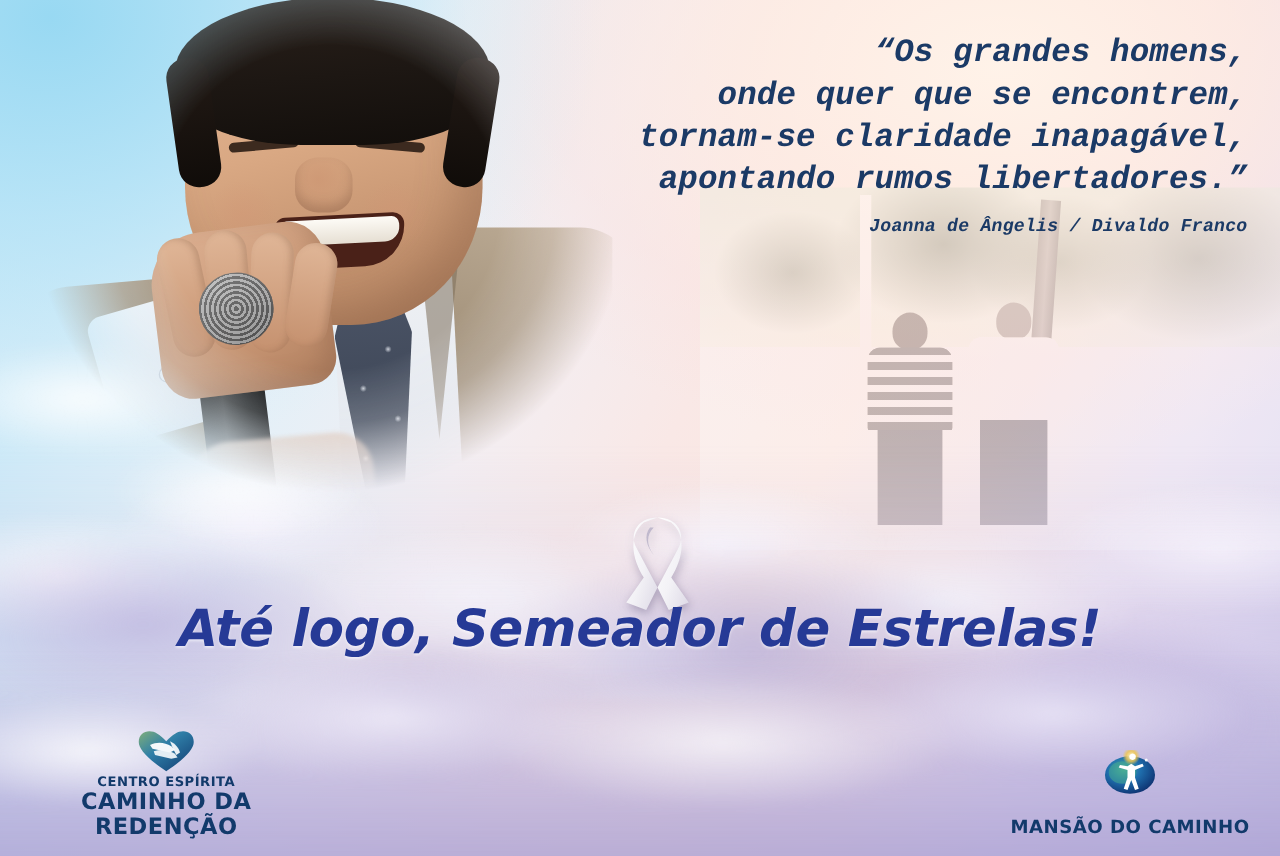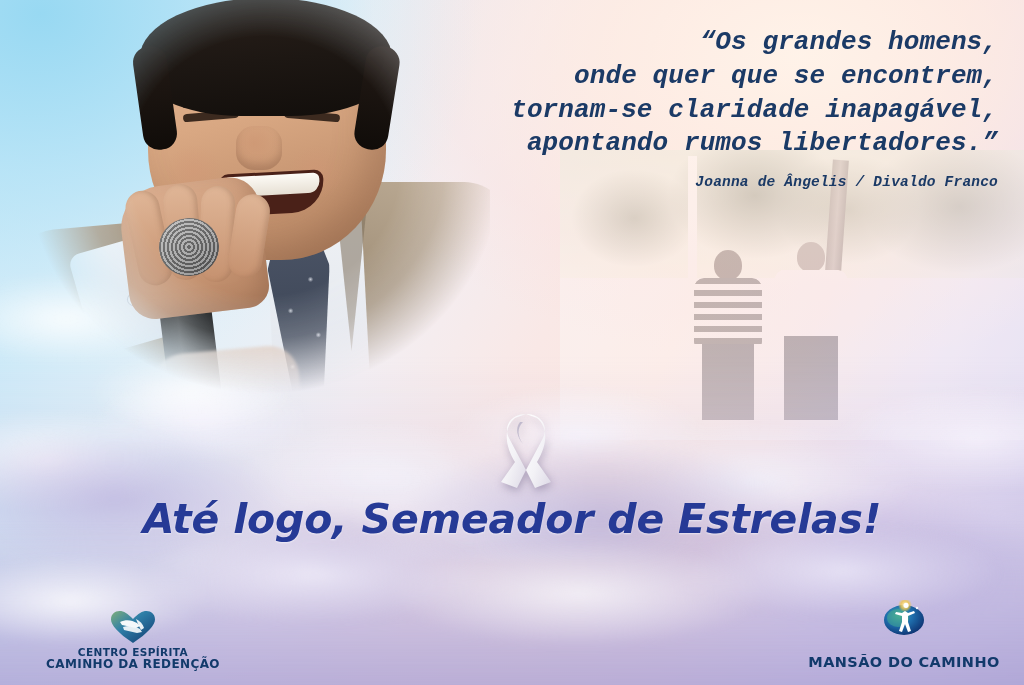--- a/index.html
+++ b/index.html
@@ -371,21 +371,21 @@
   .logo-left  { left: 28px;  width: 210px; }
   .logo-right { right: 10px; width: 220px; gap: 16px; }
   .logo-mark { margin-bottom: 3px; }
   .logo-text {
     text-align: center;
     line-height: 1.08;
     font-weight: bold;
     letter-spacing: 0.4px;
   }
   .logo-text .t1 { display: block; font-size: 10.5px; }
-  .logo-text .t2 { display: block; font-size: 12px; }
+  .logo-text .t2 { display: block; font-size: 18px; }
   .logo-right .logo-text .t2 { font-size: 14.5px; }
 </style>
 </head>
 <body>
 
 <div id="poster">
 
   <div class="bg-layer sky-base"></div>
   <div class="bg-layer sky-warm-right"></div>
   <div class="bg-layer sky-cool-left"></div>
@@ -465,21 +465,21 @@
       </linearGradient>
     </defs>
     <path d="M39 6 C24 6 16 18 22 30 L39 62 L30 80 L14 74 L28 54
              C18 38 16 20 28 10 Z" fill="url(#ribGrad)"></path>
     <path d="M39 6 C54 6 62 18 56 30 L39 62 L48 80 L64 74 L50 54
              C60 38 62 20 50 10 Z" fill="url(#ribGrad)"></path>
     <path d="M33 14 C28 20 30 29 36 36 C30 28 30 20 36 14 Z" fill="#b9b3c8" opacity="0.85"></path>
   </svg>
 
   <div class="headline">
-    <span class="hl hl1" style="color: rgb(38, 58, 150); margin-top: 16px;">Até logo, Semeador de Estrelas!</span>
+    <span class="hl hl1" style="color: rgb(38, 58, 150);">Até logo, Semeador de Estrelas!</span>
   </div>
 
   <div class="logo-block logo-left">
     <svg class="logo-mark" width="46" height="34" viewBox="0 0 46 34">
       <defs>
         <linearGradient id="heartG" x1="0" y1="0" x2="1" y2="1">
           <stop offset="0%" stop-color="#7fae7a"></stop>
           <stop offset="40%" stop-color="#2f7fa8"></stop>
           <stop offset="100%" stop-color="#10386e"></stop>
         </linearGradient>

